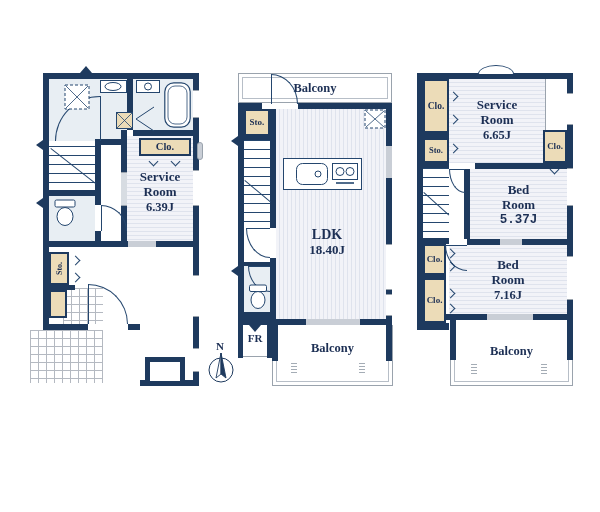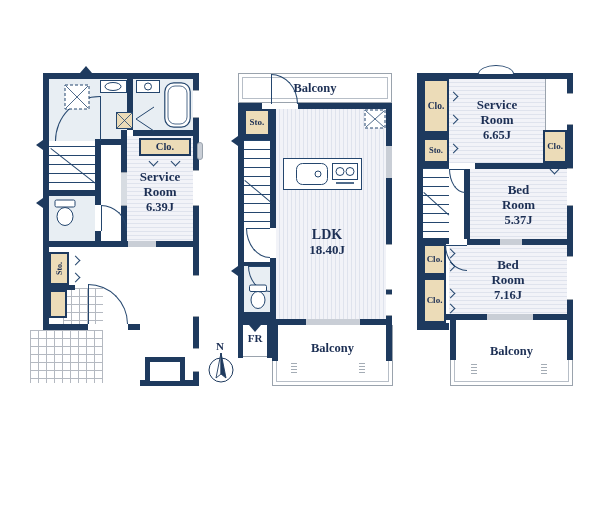--- a/index.html
+++ b/index.html
@@ -318,21 +318,21 @@
     <div class="leaf-h" style="left:445px;top:245px;width:22px;"></div>
 
     <div class="lbl" style="left:449px;top:93px;width:96px;height:54px;font-size:13px;">
       <span>Service</span>
         <span>Room</span>
         <span style="font-size:12.5px;">6.65J</span>
     </div>
     <div class="lbl" style="left:470px;top:178px;width:97px;height:54px;font-size:13px;">
       <span>Bed</span>
         <span>Room</span>
-        <span style="font-size:12.5px;">5.37J</span>
+        <span style="font-size:12.5px;font-family:Liberation Mono, monospace;">5.37J</span>
     </div>
     <div class="lbl" style="left:449px;top:252px;width:118px;height:56px;font-size:13px;">
       <span>Bed</span>
         <span>Room</span>
         <span style="font-size:12.5px;text-align:center;">7.16J</span>
     </div>
 
     <div class="fence open-top" style="left:450px;top:320px;width:123px;height:66px;">
       <div class="fence-inner"></div>
       <div class="lbl" style="left:0;top:22px;right:0;height:18px;font-size:12.5px;">

